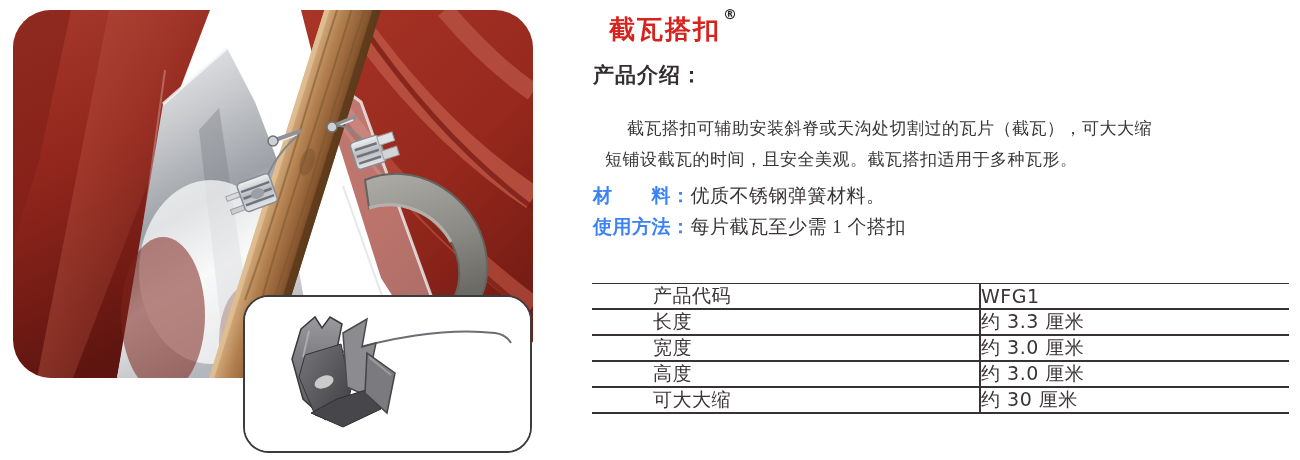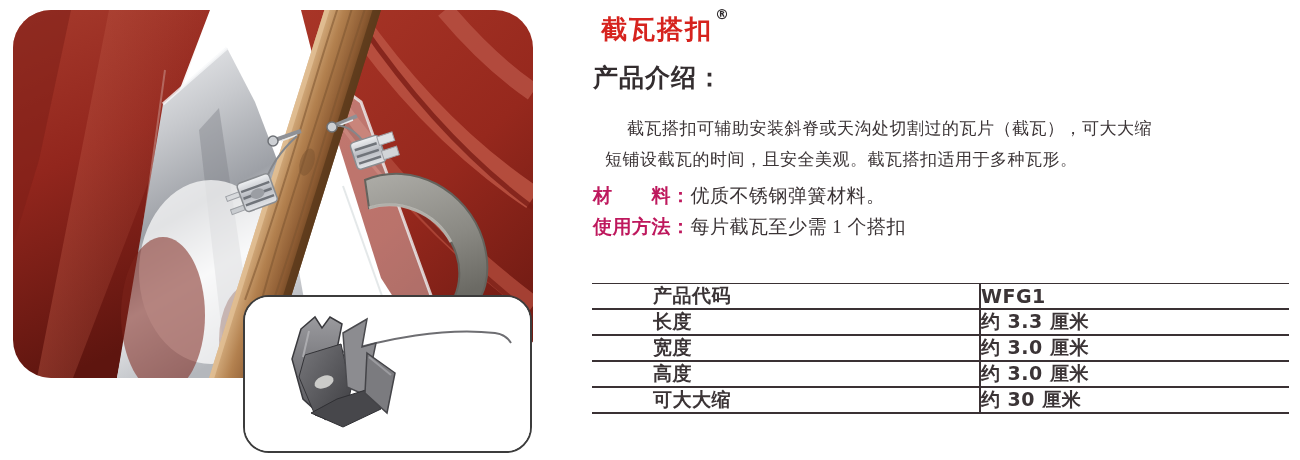--- a/index.html
+++ b/index.html
@@ -17,46 +17,46 @@
   .photo svg { display:block; width:100%; height:100%; }
   .inset {
     position:absolute; left:243px; top:295px; width:289px; height:158px;
     background:#ffffff; border:2px solid #3c3c3c; border-radius:26px;
     z-index:2; overflow:hidden;
   }
   .inset svg { display:block; width:100%; height:100%; }
   
   .content { position:absolute; left:593px; top:0; width:700px; height:460px; }
   .title {
-    position:absolute; left:8px; top:14px; font-size:26px; font-weight:bold;
+    position:absolute; left:16px; top:14px; font-size:26px; font-weight:bold;
     color:#d6231e; letter-spacing:2px; line-height:1.2;
   }
   .title sup {
     font-size:14px; color:#2e2a2c; font-weight:bold; letter-spacing:0;
     position:relative; top:-9px; left:2px;
   }
   .heading {
-    position:absolute; left:0; top:61px; font-size:25px; font-weight:bold;
+    position:absolute; left:0; top:61px; font-size:21px; font-weight:bold;
     color:#332d2f; letter-spacing:1px;
   }
   .intro-line { position:absolute; left:0; font-size:17px; line-height:29px; letter-spacing:0.5px; white-space:nowrap; }
   .intro-line.l1 { top:114px; text-indent:2em; }
   .intro-line.l2 { top:145px;margin-left:12px; }
   .spec-line { position:absolute; left:0; font-size:19px; white-space:nowrap; letter-spacing:0.5px; }
   .spec-line.s1 { top:183px; }
   .spec-line.s2 { top:214px;font-family:Liberation Serif, serif; }
-  .spec-line .lbl { font-weight:bold; color:#be185d; }
+  .spec-line .lbl { font-weight:bold; color:#3b82f6; }
   
   .spec-table {
     position:absolute; left:-1px; top:283px; width:697px;
     border-top:1px solid #3a3134;
   }
   .spec-row {
     display:flex; height:26px; border-bottom:2px solid #3a3134;
-    align-items:center; font-size:19px; color:#3b3436;font-weight:bold;
+    align-items:center; font-size:19px; color:#3b3436;
   }
   .cell-label {
     width:389px; height:100%; padding-left:61px;
     border-right:2px solid #3a3134; display:flex; align-items:center;
     letter-spacing:0.5px;
   }
   .cell-value { flex:1; text-align:left; letter-spacing:0.5px; }
 </style>
 </head>
 <body>

